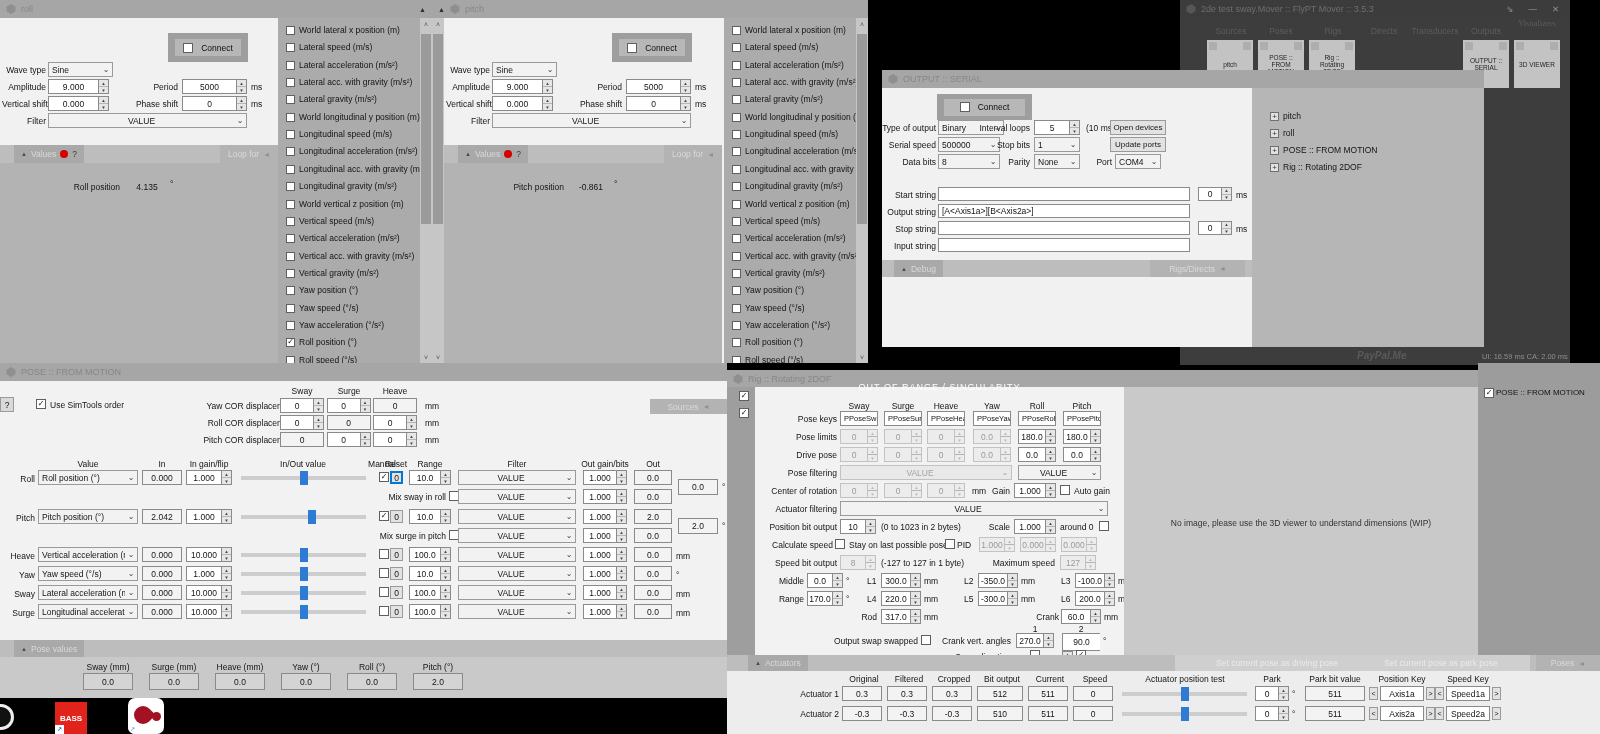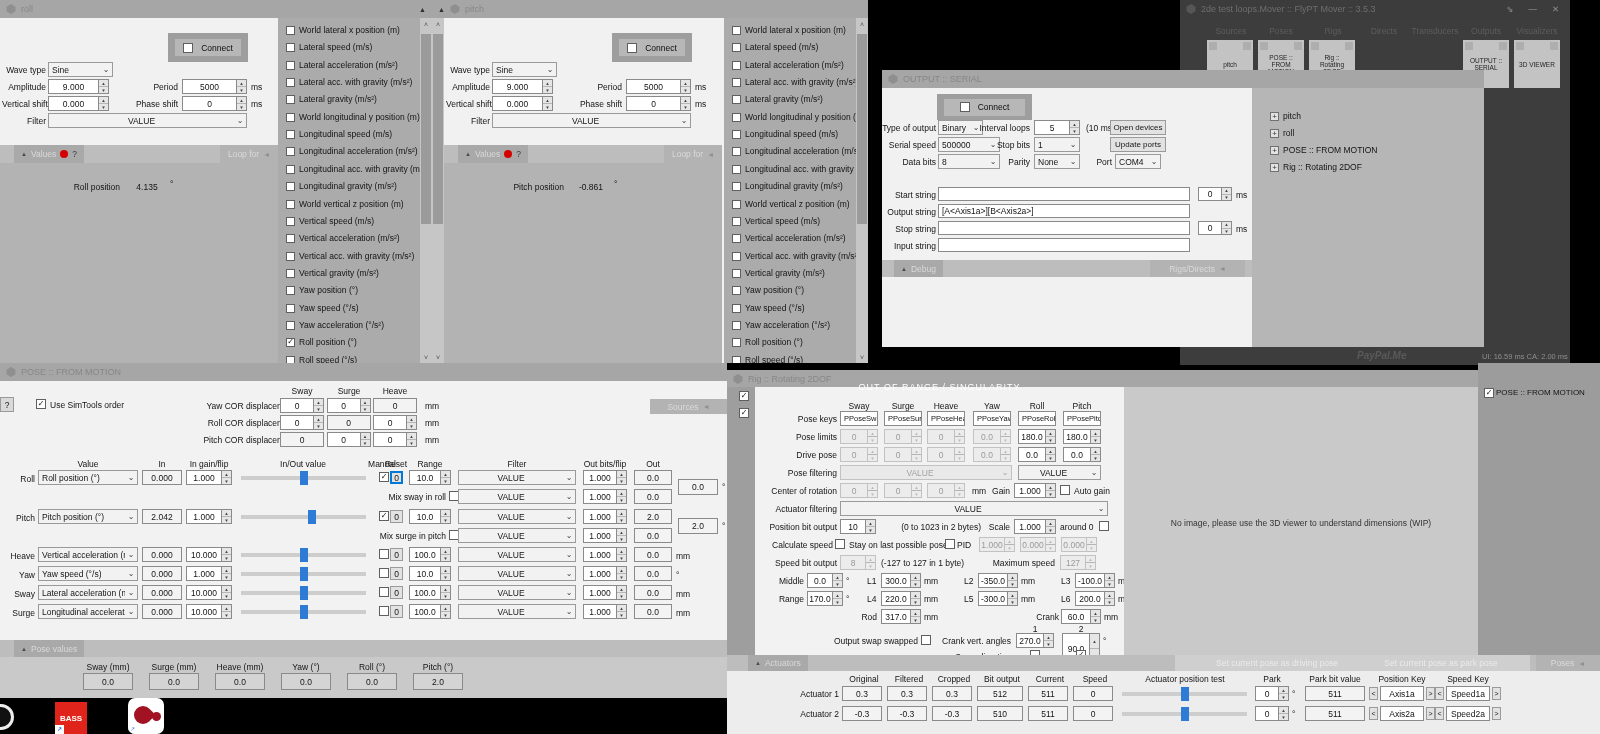--- a/index.html
+++ b/index.html
@@ -382,33 +382,33 @@
     <div class="sbar" style="position: absolute; left: 424px; top: 18px; width: 12px; height: 345px;">
       <span class="ar" style="position: absolute; left: 0px; top: 0px; width: 12px; height: 12px;">˄</span>
       <span class="ar" style="top: 333px; bottom: 0px; position: absolute; left: 0px; width: 12px; height: 12px;">˅</span>
       <span class="th" style="position: absolute; left: 1px; top: 16px; width: 10px; height: 190px;"></span>
     </div>
   </div>
 
 <div class="dark" id="w-main" style="left:1180px;top:0;width:390px;height:365px">
     <div style="background: rgb(60, 60, 60); color: rgb(110, 110, 110); font-size: 9px; display: flex; align-items: center; gap: 5px; padding: 0px 6px; position: absolute; left: 0px; top: 0px; width: 390px; height: 18px;">
       <span class="hex" style="background: rgb(86, 86, 86);"></span>
-      <span>2de test loops.Mover :: FlyPT Mover :: 3.5.3</span>
+      <span>2de test sway.Mover :: FlyPT Mover :: 3.5.3</span>
       <span style="flex: 1 1 0%;"></span>
       <span style="color: rgb(143, 143, 143); padding: 0px 5px; font-size: 8.5px;">⇘</span>
       <span style="color: rgb(143, 143, 143); padding: 0px 5px; font-size: 8.5px;">—</span>
       <span style="color: rgb(143, 143, 143); padding: 0px 5px; font-size: 8.5px;">✕</span>
     </div>
     <span style="color: rgb(93, 93, 93); font-size: 8.5px; transform: translateX(-50%); display: inline-block; white-space: nowrap; position: absolute; left: 51px; top: 26px; height: 11px;">Sources</span>
     <span style="color: rgb(93, 93, 93); font-size: 8.5px; transform: translateX(-50%); display: inline-block; white-space: nowrap; position: absolute; left: 101px; top: 26px; height: 11px;">Poses</span>
     <span style="color: rgb(93, 93, 93); font-size: 8.5px; transform: translateX(-50%); display: inline-block; white-space: nowrap; position: absolute; left: 153px; top: 26px; height: 11px;">Rigs</span>
     <span style="color: rgb(93, 93, 93); font-size: 8.5px; transform: translateX(-50%); display: inline-block; white-space: nowrap; position: absolute; left: 204px; top: 26px; height: 11px;">Directs</span>
     <span style="color: rgb(93, 93, 93); font-size: 8.5px; transform: translateX(-50%); display: inline-block; white-space: nowrap; position: absolute; left: 255px; top: 26px; height: 11px;">Transducers</span>
     <span style="color: rgb(93, 93, 93); font-size: 8.5px; transform: translateX(-50%); display: inline-block; white-space: nowrap; position: absolute; left: 306px; top: 26px; height: 11px;">Outputs</span>
-    <span style="color: rgb(93, 93, 93); font-size: 8.5px; transform: translateX(-50%); display: inline-block; white-space: nowrap; position: absolute; left: 357px; top: 26px; height: 11px;">Visualizers</span>
+    <span style="color: rgb(93, 93, 93); font-size: 8.5px; transform: translateX(-50%); display: inline-block; white-space: nowrap; position: absolute; left: 357px; top: 18px; height: 11px; font-family: Liberation Serif, serif;">Visualizers</span>
     <div class="card" style="position: absolute; left: 27px; top: 40px; width: 46px; height: 48px;">
       <span class="sq" style="left: 2px;"></span>
       <span class="sq" style="right: 2px;"></span>
       <span>pitch</span>
     </div>
     <div class="card" style="position: absolute; left: 78px; top: 40px; width: 46px; height: 48px;">
       <span class="sq" style="left: 2px;"></span>
       <span class="sq" style="right: 2px;"></span>
       <span>POSE :: FROM MOTION</span>
     </div>
@@ -437,21 +437,21 @@
     <span>OUTPUT :: SERIAL</span>
   </div>
   <div id="serial-body"></div>
 <div class="connect-out" style="position: absolute; left: 55px; top: 24px; width: 95px; height: 26px;">
       <div class="connect-in">
         <span class="cb" style=""></span>
         <span>Connect</span>
       </div>
     </div>
     <span class="lbl r " style="display: inline-block; position: absolute; left: 0px; top: 53px; width: 54px; height: 11px;">Type of output</span>
-    <span class="dd l" style="position: absolute; left: 56px; top: 50px; width: 45px; height: 15px; justify-content: space-between;">
+    <span class="dd l" style="position: absolute; left: 56px; top: 50px; width: 66px; height: 15px; justify-content: space-between;">
       <span class="v">Binary</span>
       <span class="c">⌄</span>
     </span>
     <span class="lbl r " style="display: inline-block; position: absolute; left: 92px; top: 53px; width: 56px; height: 11px;">Interval loops</span>
     <span class="spin" style="position: absolute; left: 152px; top: 50px; width: 46px; height: 15px;">
       <span class="v">5</span>
       <span class="b">
         <i>▲</i>
         <i>▼</i>
       </span>
@@ -605,21 +605,21 @@
       <span class="tri">◄</span>
     </div>
     <span class="lbl c " style="display: inline-block; transform: translateX(-50%); position: absolute; left: 88px; top: 96px; height: 11px;">Value</span>
     <span class="lbl c " style="display: inline-block; transform: translateX(-50%); position: absolute; left: 162px; top: 96px; height: 11px;">In</span>
     <span class="lbl c " style="display: inline-block; transform: translateX(-50%); position: absolute; left: 209px; top: 96px; height: 11px;">In gain/flip</span>
     <span class="lbl c " style="display: inline-block; transform: translateX(-50%); position: absolute; left: 303px; top: 96px; height: 11px;">In/Out value</span>
     <span class="lbl c " style="display: inline-block; transform: translateX(-50%); position: absolute; left: 382px; top: 96px; height: 11px;">Manual</span>
     <span class="lbl c " style="display: inline-block; transform: translateX(-50%); position: absolute; left: 396px; top: 96px; height: 11px;">Reset</span>
     <span class="lbl c " style="display: inline-block; transform: translateX(-50%); position: absolute; left: 430px; top: 96px; height: 11px;">Range</span>
     <span class="lbl c " style="display: inline-block; transform: translateX(-50%); position: absolute; left: 517px; top: 96px; height: 11px;">Filter</span>
-    <span class="lbl c " style="display: inline-block; transform: translateX(-50%); position: absolute; left: 605px; top: 96px; height: 11px;">Out bits/flip</span>
+    <span class="lbl c " style="display: inline-block; transform: translateX(-50%); position: absolute; left: 605px; top: 96px; height: 11px;">Out gain/bits</span>
     <span class="lbl c " style="display: inline-block; transform: translateX(-50%); position: absolute; left: 653px; top: 96px; height: 11px;">Out</span>
     <span class="lbl r " style="display: inline-block; position: absolute; left: 0px; top: 111px; width: 35px; height: 11px;">Roll</span>
     <span class="dd l" style="position: absolute; left: 38px; top: 107px; width: 100px; height: 15px;">
       <span class="v">Roll position (°)</span>
       <span class="c">⌄</span>
     </span>
     <span class="tb ro" style="position: absolute; left: 142px; top: 107px; width: 40px; height: 15px;">0.000</span>
     <span class="spin" style="position: absolute; left: 186px; top: 107px; width: 46px; height: 15px;">
       <span class="v">1.000</span>
       <span class="b">
@@ -1051,21 +1051,21 @@
       <span class="c">⌄</span>
     </span>
     <span class="lbl r " style="display: inline-block; position: absolute; left: 15px; top: 159px; width: 95px; height: 11px;">Position bit output</span>
     <span class="spin" style="position: absolute; left: 113px; top: 156px; width: 36px; height: 15px;">
       <span class="v">10</span>
       <span class="b">
         <i>▲</i>
         <i>▼</i>
       </span>
     </span>
-    <span class="lbl l " style="display: inline-block; position: absolute; left: 154px; top: 159px; width: 100px; height: 11px; text-align: right;">(0 to 1023 in 2 bytes)</span>
+    <span class="lbl l " style="display: inline-block; position: absolute; left: 154px; top: 159px; width: 100px; height: 11px;">(0 to 1023 in 2 bytes)</span>
     <span class="lbl r " style="display: inline-block; position: absolute; left: 255px; top: 159px; width: 28px; height: 11px;">Scale</span>
     <span class="spin" style="position: absolute; left: 287px; top: 156px; width: 42px; height: 15px;">
       <span class="v">1.000</span>
       <span class="b">
         <i>▲</i>
         <i>▼</i>
       </span>
     </span>
     <span class="lbl l " style="display: inline-block; position: absolute; left: 333px; top: 159px; width: 38px; height: 11px;">around 0</span>
     <span class="cb" style="position: absolute; left: 372px; top: 158px; width: 10px; height: 10px;"></span>
@@ -1207,21 +1207,21 @@
     <span class="lbl r " style="display: inline-block; position: absolute; left: 91px; top: 273px; width: 100px; height: 11px;">Output swap swapped</span>
     <span class="cb" style="position: absolute; left: 194px; top: 272px; width: 10px; height: 10px;"></span>
     <span class="lbl r " style="display: inline-block; position: absolute; left: 204px; top: 273px; width: 80px; height: 11px;">Crank vert. angles</span>
     <span class="spin" style="position: absolute; left: 289px; top: 270px; width: 38px; height: 15px;">
       <span class="v">270.0</span>
       <span class="b">
         <i>▲</i>
         <i>▼</i>
       </span>
     </span>
-    <span class="spin" style="position: absolute; left: 335px; top: 270px; width: 38px; height: 31px;">
+    <span class="spin" style="position: absolute; left: 335px; top: 270px; width: 38px; height: 31px; flex-direction: column;">
       <span class="v">90.0</span>
       <span class="b">
         <i>▲</i>
         <i>▼</i>
       </span>
     </span>
     <span class="lbl l " style="display: inline-block; position: absolute; left: 376px; top: 273px; width: 8px; height: 11px;">°</span>
     <span class="lbl r " style="display: inline-block; position: absolute; left: 204px; top: 289px; width: 80px; height: 11px;">Swap direction</span>
     <span class="cb" style="position: absolute; left: 303px; top: 287px; width: 10px; height: 10px;"></span>
     <span class="cb" style="position: absolute; left: 349px; top: 287px; width: 10px; height: 10px;">✓</span>

